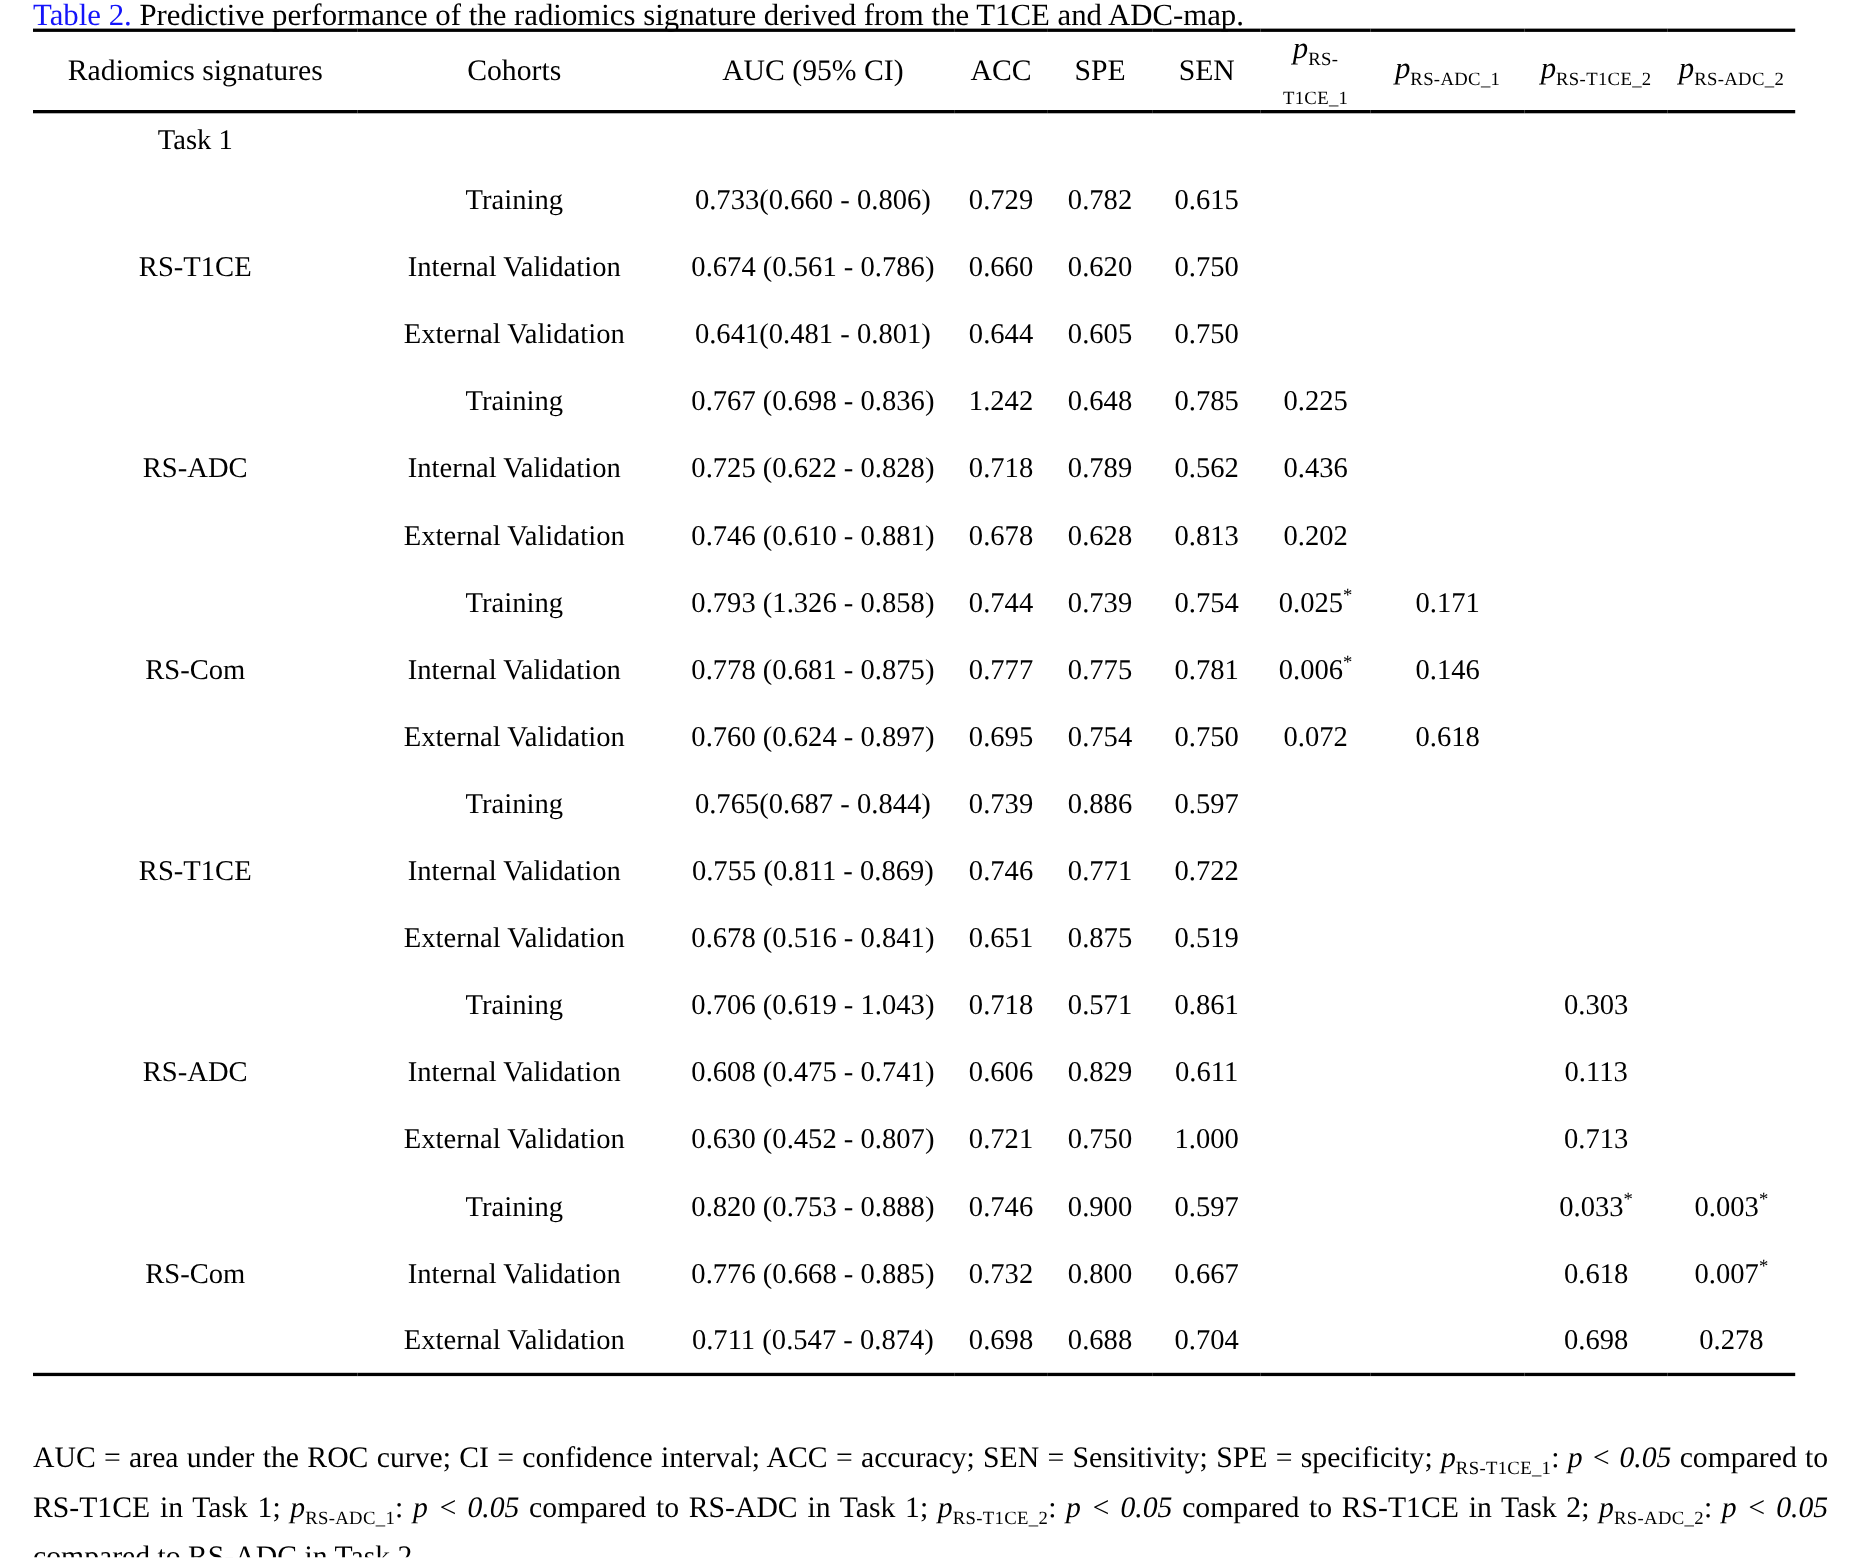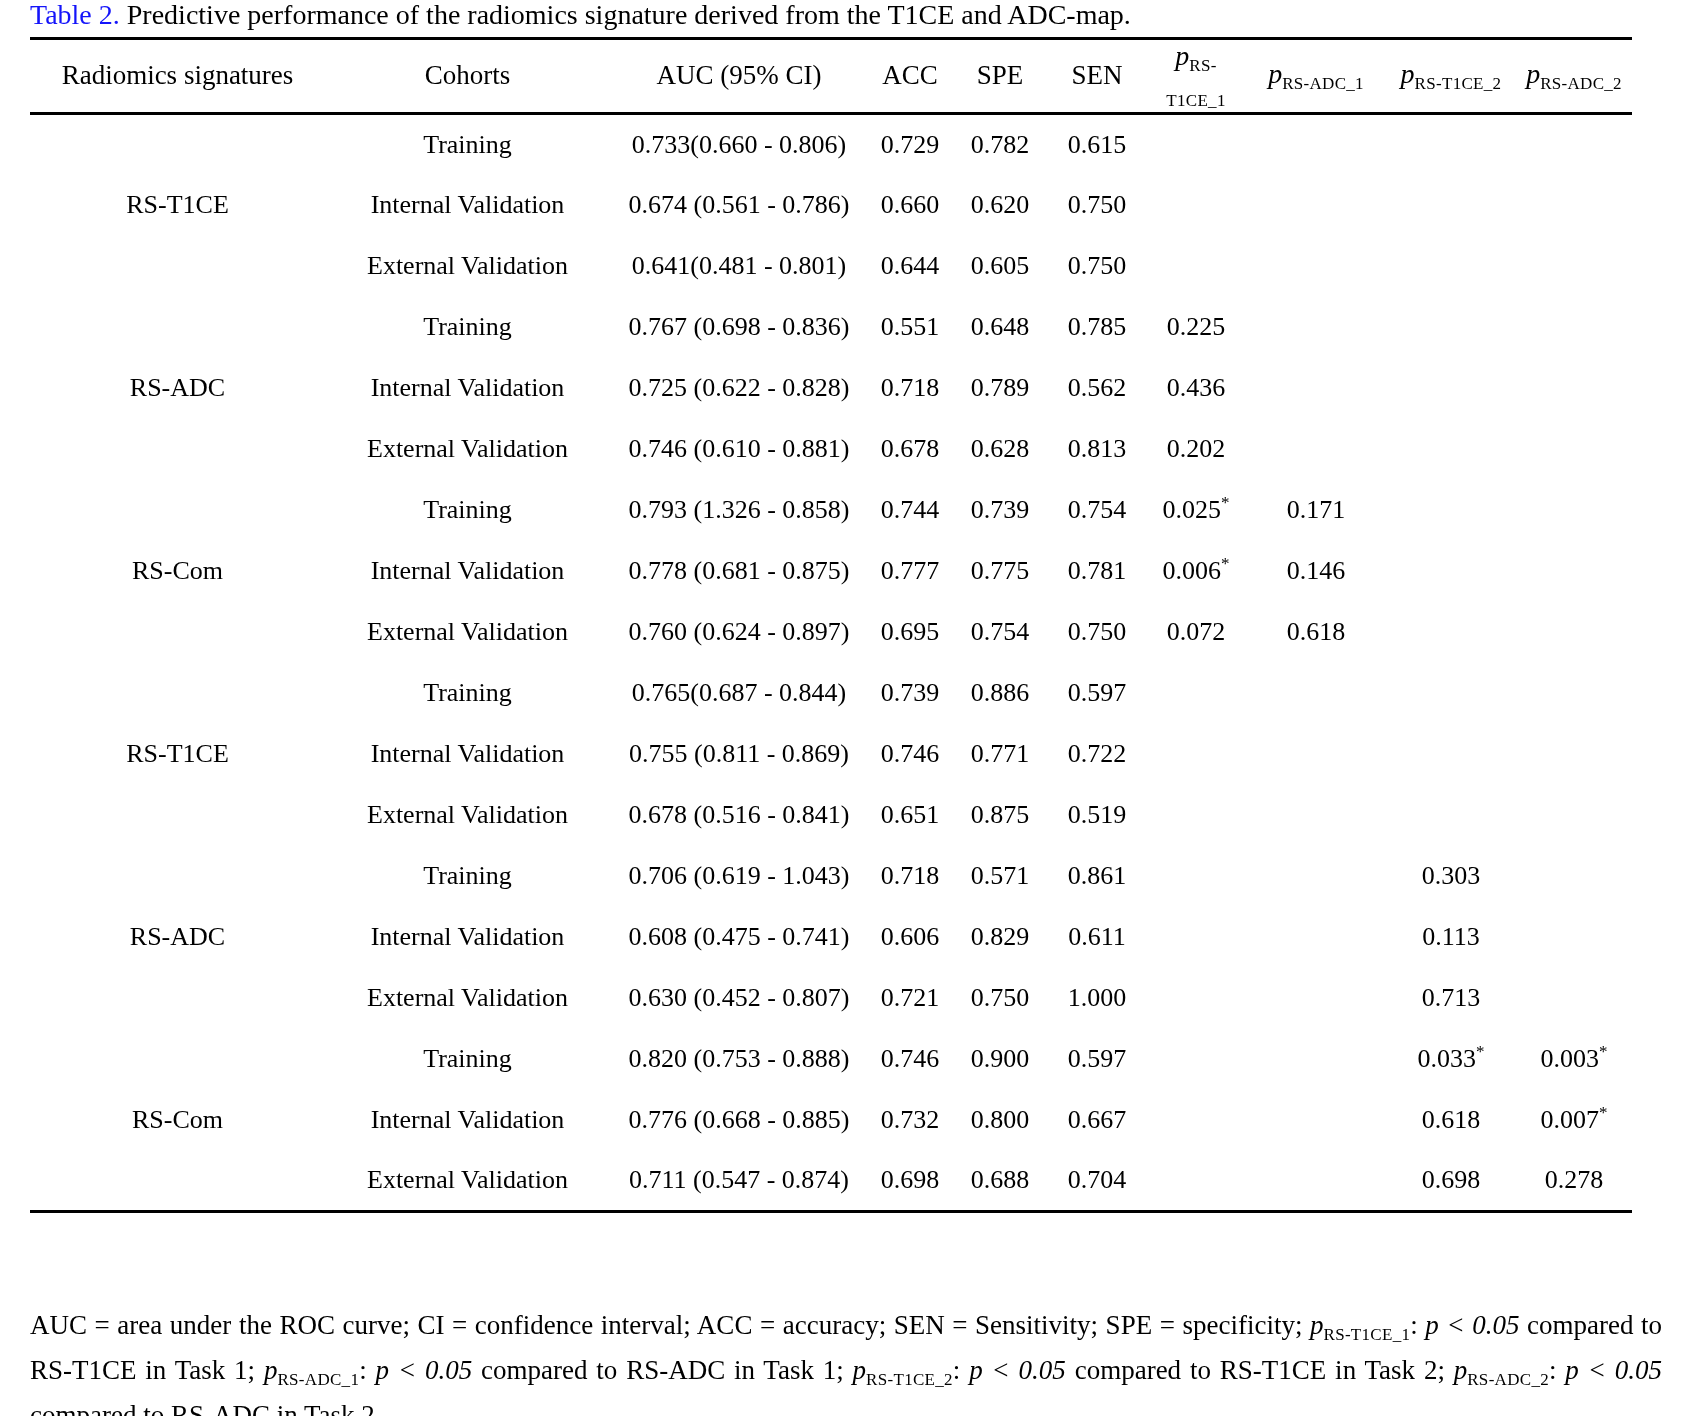--- a/index.html
+++ b/index.html
@@ -1,20 +1,20 @@
 <!DOCTYPE html>
 <html><head>
 <meta charset="utf-8">
 <style>
   html,body{margin:0;padding:0;background:#ffffff;}
   body{width:1694px;height:1416px;font-family:"Liberation Serif","DejaVu Serif",serif;color:#000;}
   .page{position:relative;width:1694px;height:1416px;background:#fff;overflow:hidden;}
   .caption{position:absolute;left:30px;top:-2px;font-size:28px;line-height:33px;white-space:nowrap;}
   .caption .cap-label{color:#1414fa;}
-  table.results{position:absolute;left:30px;top:37px;width:1602px;border-collapse:collapse;table-layout:fixed;border-top:3px solid #000;border-bottom:3px solid #000;}
+  table.results{position:absolute;left:30px;top:26px;width:1602px;border-collapse:collapse;table-layout:fixed;border-top:3px solid #000;border-bottom:3px solid #000;}
   thead tr{height:64px;border-bottom:3px solid #000;}
   th{font-weight:normal;font-size:27px;text-align:center;vertical-align:middle;padding:0;}
   th i{font-size:28px;}
   th sub,{font-size:17px;}
   sub.hsub{font-size:17px;letter-spacing:.3px;}
   td{font-size:26px;text-align:center;vertical-align:middle;padding:0;overflow:hidden;white-space:nowrap;}
   tr.task{height:50px;}
   tr.data{height:61px;}
   sup.st{font-size:17px;line-height:0;}
   .footnote{position:absolute;left:30px;top:1308px;width:1632px;font-size:27px;line-height:35.5px;text-align:justify;}
@@ -50,20 +50,32 @@
         <th>ACC</th>
         <th>SPE</th>
         <th>SEN</th>
         <th><i>p</i><sub class="hsub">RS-T1CE_1</sub></th>
         <th><i>p</i><sub class="hsub">RS-ADC_1</sub></th>
         <th><i>p</i><sub class="hsub">RS-T1CE_2</sub></th>
         <th><i>p</i><sub class="hsub">RS-ADC_2</sub></th>
       </tr>
     </thead>
     <tbody>
+      <tr class="task">
+          <td>Task 1</td>
+          <td></td>
+          <td></td>
+          <td></td>
+          <td></td>
+          <td></td>
+          <td></td>
+          <td></td>
+          <td></td>
+          <td></td>
+        </tr>
       <tr class="data">
           <td></td>
           <td>Training</td>
           <td>0.733(0.660 - 0.806)</td>
           <td>0.729</td>
           <td>0.782</td>
           <td>0.615</td>
           <td><span></span><sup class="st"></sup></td>
           <td><span></span><sup class="st"></sup></td>
           <td><span></span><sup class="st"></sup></td>
@@ -90,21 +102,21 @@
           <td>0.750</td>
           <td><span></span><sup class="st"></sup></td>
           <td><span></span><sup class="st"></sup></td>
           <td><span></span><sup class="st"></sup></td>
           <td><span></span><sup class="st"></sup></td>
         </tr>
       <tr class="data">
           <td></td>
           <td>Training</td>
           <td>0.767 (0.698 - 0.836)</td>
-          <td>0.551</td>
+          <td>1.242</td>
           <td>0.648</td>
           <td>0.785</td>
           <td><span>0.225</span><sup class="st"></sup></td>
           <td><span></span><sup class="st"></sup></td>
           <td><span></span><sup class="st"></sup></td>
           <td><span></span><sup class="st"></sup></td>
         </tr>
       <tr class="data">
           <td>RS-ADC</td>
           <td>Internal Validation</td>

